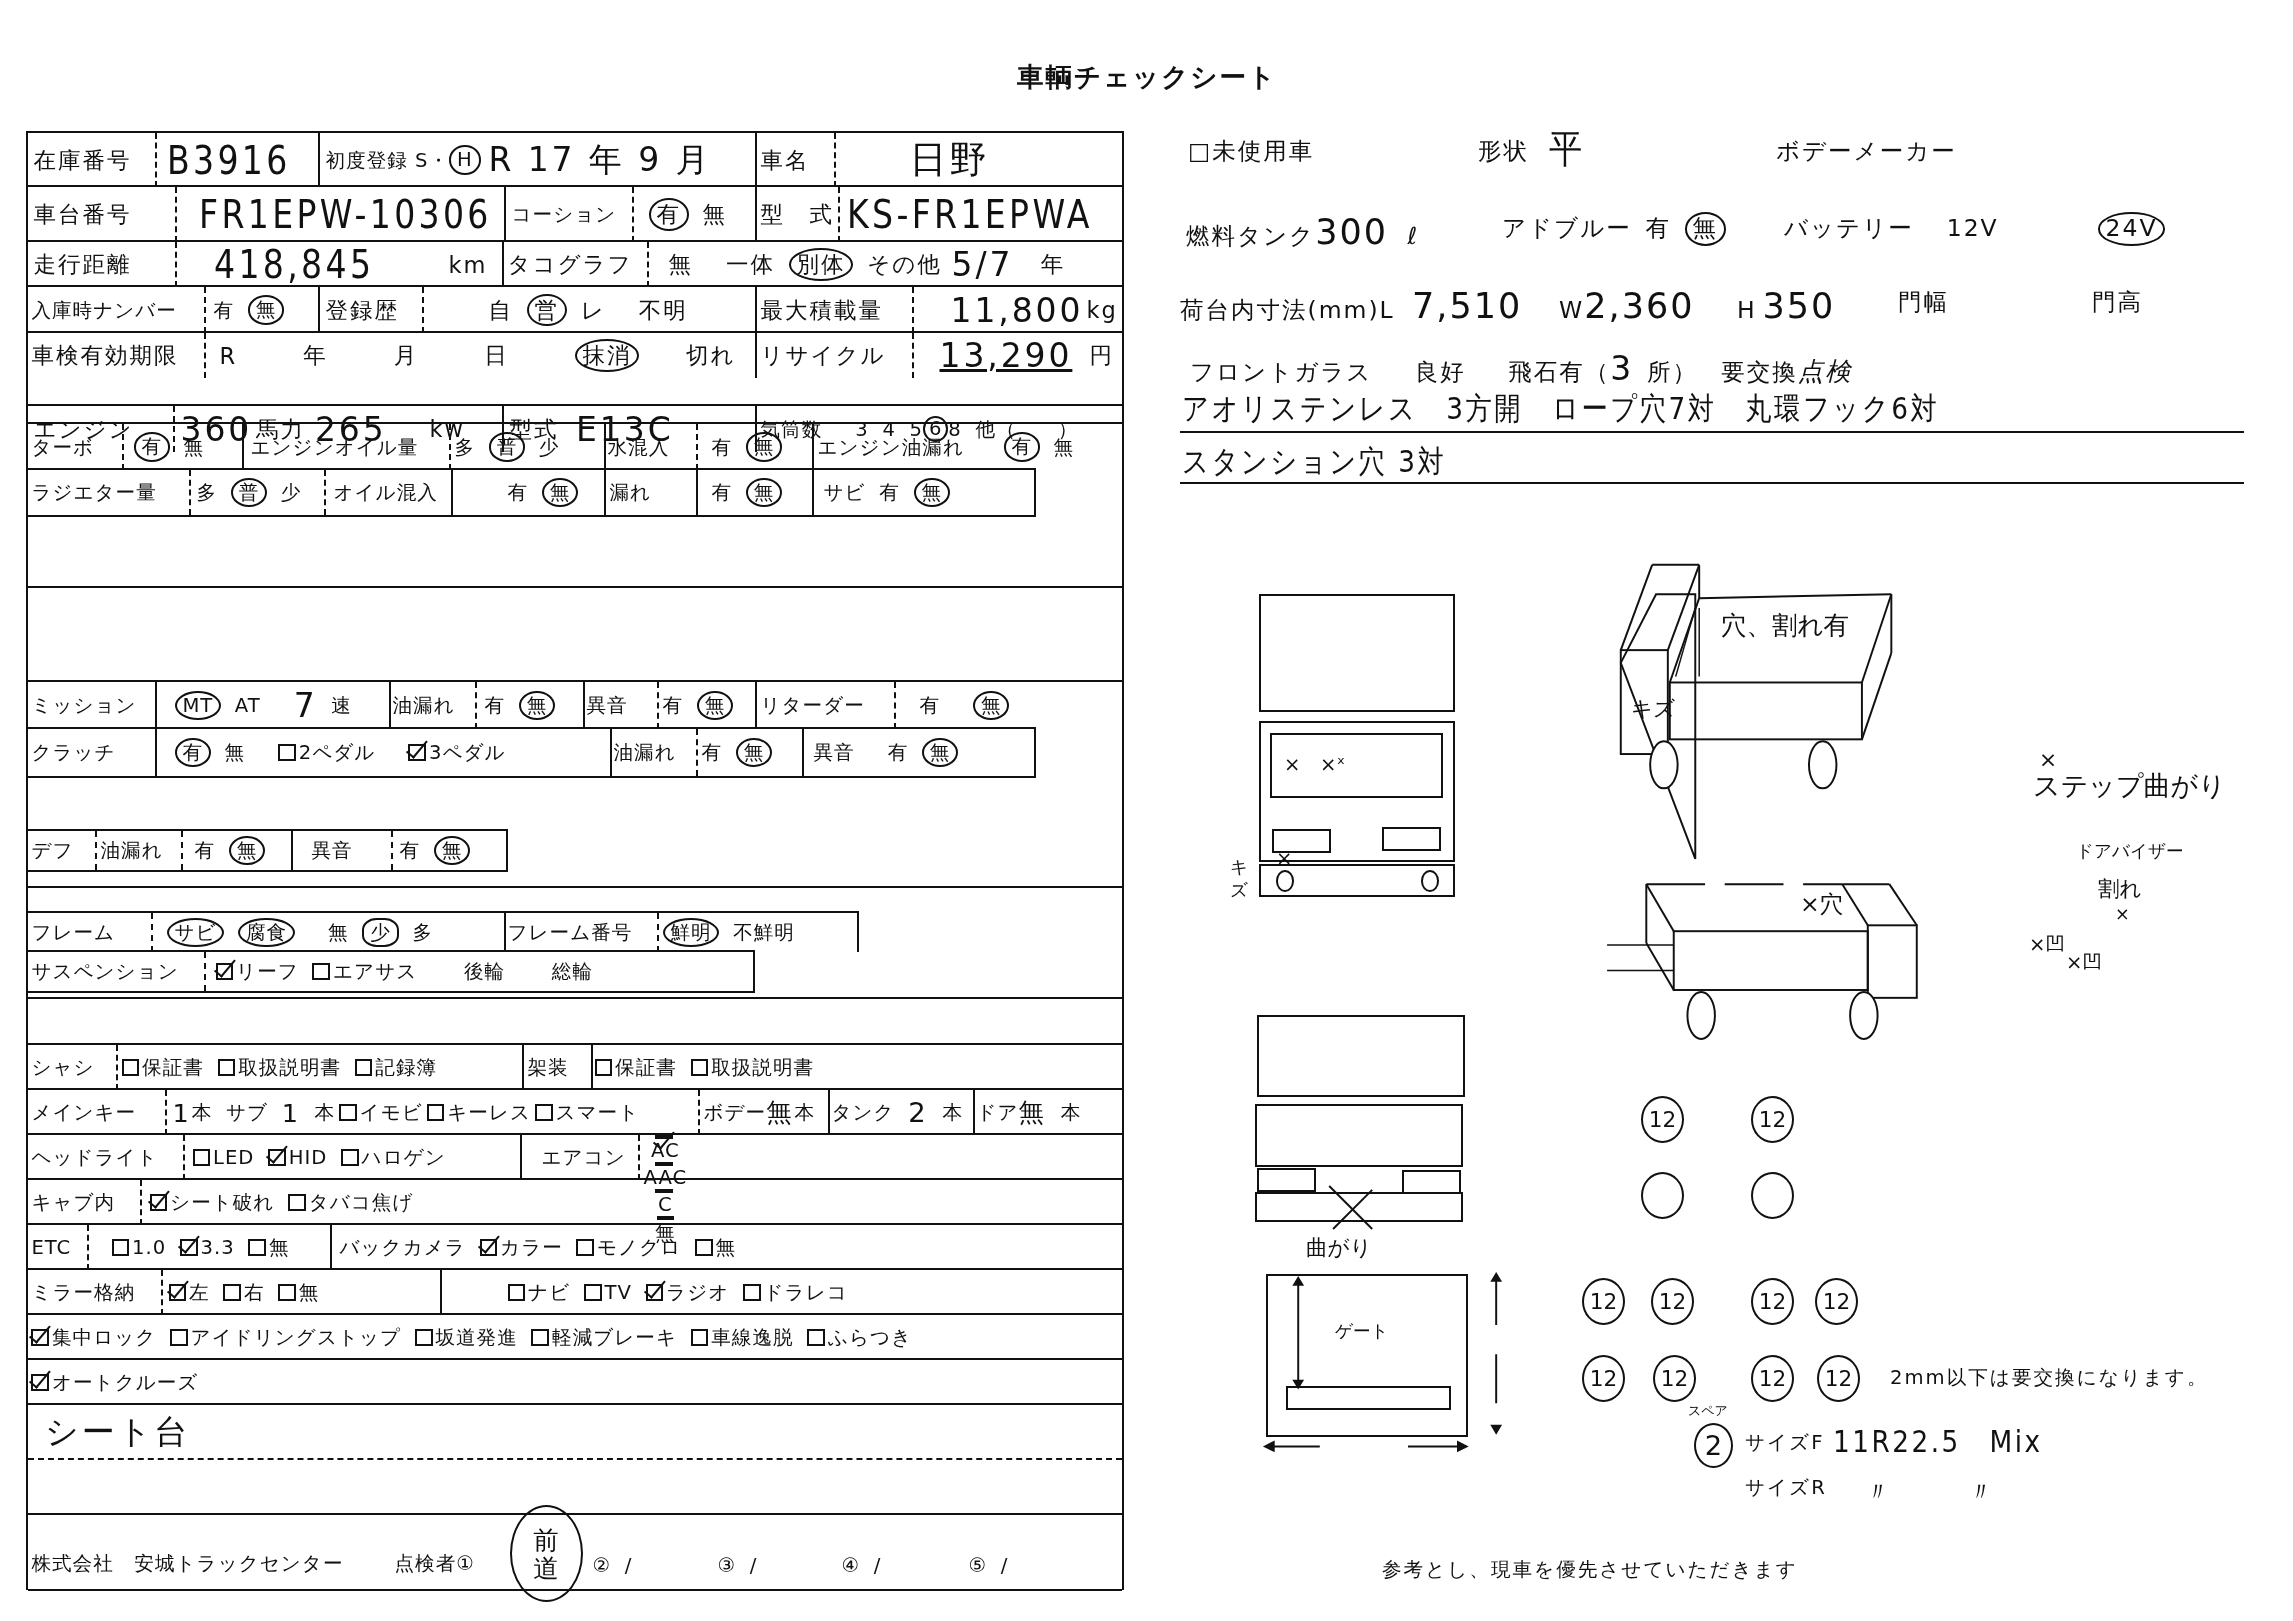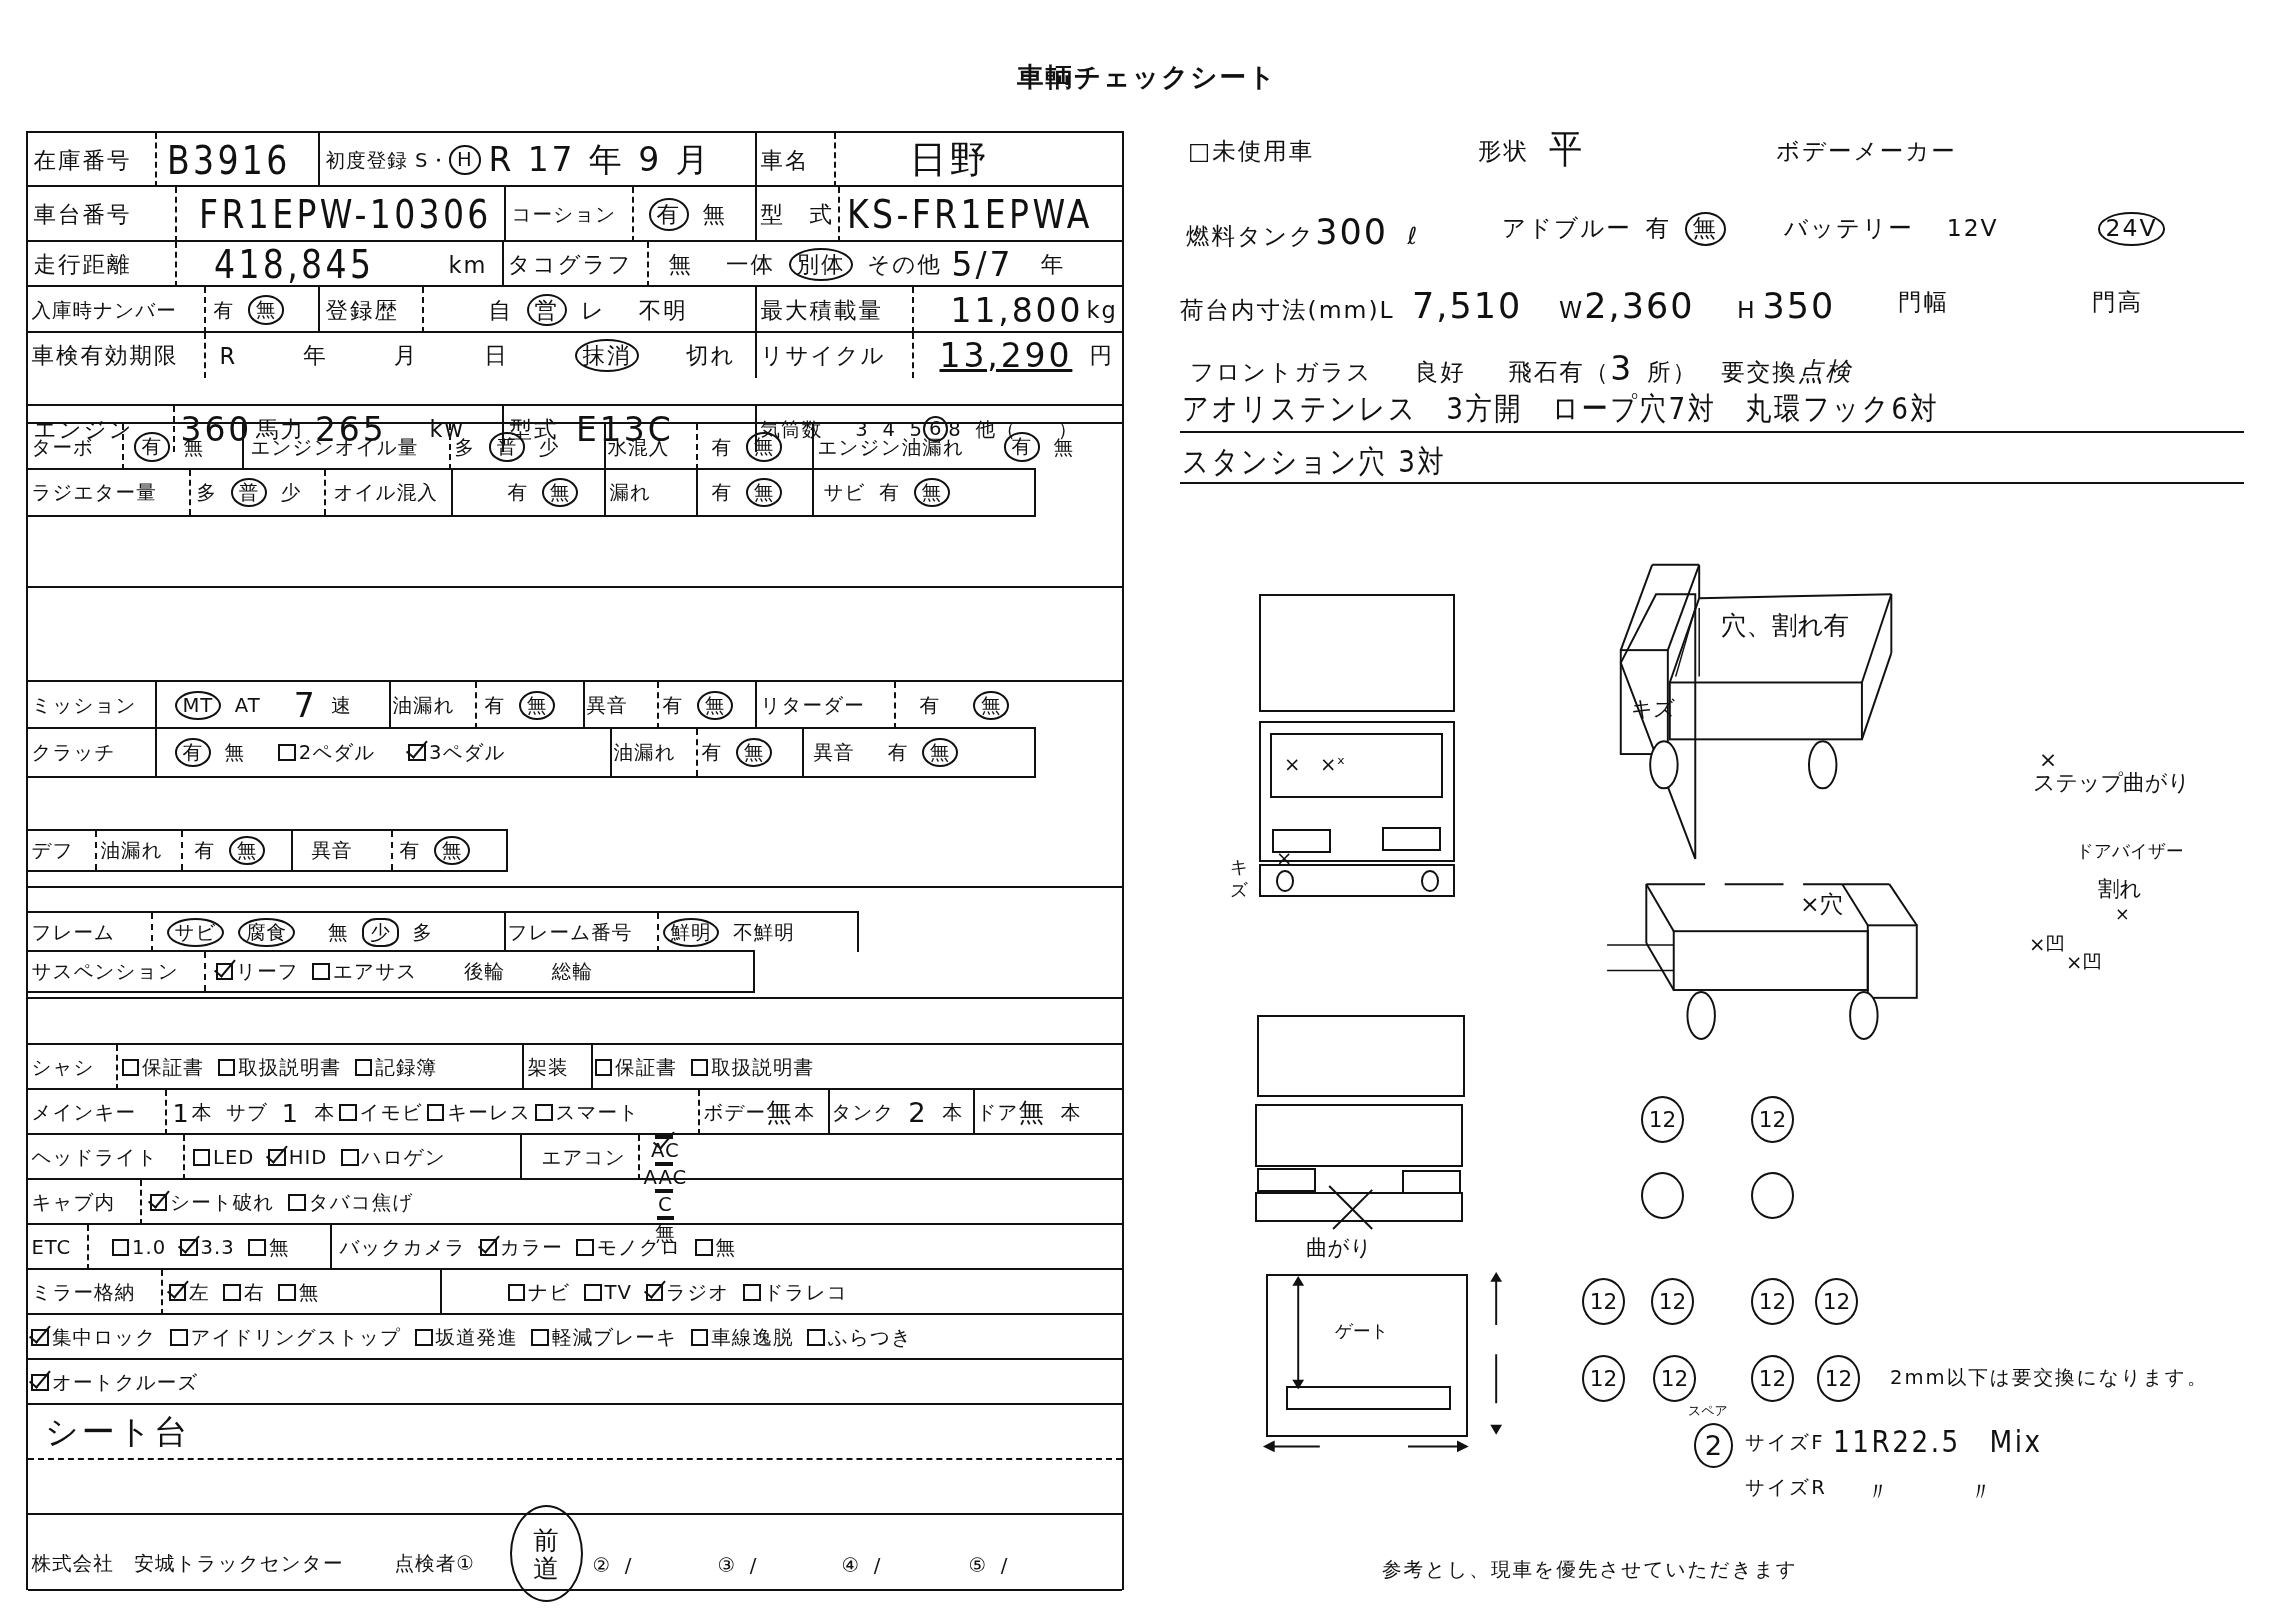--- a/index.html
+++ b/index.html
@@ -675,21 +675,21 @@
   <line x1="460" y1="194" x2="490" y2="106" stroke="#111" stroke-width="2"></line>
   <line x1="490" y1="46" x2="490" y2="106" stroke="#111" stroke-width="2"></line>
   <ellipse cx="258" cy="220" rx="14" ry="24" fill="#fff" stroke="#111" stroke-width="2"></ellipse>
   <ellipse cx="420" cy="220" rx="14" ry="24" fill="#fff" stroke="#111" stroke-width="2"></ellipse>
   <line x1="290" y1="60" x2="270" y2="130" stroke="#111" stroke-width="1.5"></line>
   <line x1="294" y1="60" x2="294" y2="130" stroke="#111" stroke-width="1.5"></line>
 </svg>
 <div class="abs" style="left:1721px;top:608px;font-size:25.5px;">穴、割れ有</div>
 <div class="abs" style="left:1631px;top:694px;font-size:21.6px;">キズ</div>
 <div class="abs" style="left:2039px;top:747px;font-size:21.6px;">×</div>
-<div class="abs" style="left:2033px;top:768px;font-size:22px;">ステップ曲がり</div>
+<div class="abs" style="left:2033px;top:768px;font-size:27px;">ステップ曲がり</div>
 
 <svg style="left:1411px;top:843px;" width="745" height="196" viewBox="0 0 760 200">
   <polygon points="240,42 268,90 656,90 656,42" fill="none" stroke="#111" stroke-width="0"></polygon>
   <line x1="240" y1="42" x2="268" y2="90" stroke="#111" stroke-width="2"></line>
   <line x1="240" y1="42" x2="240" y2="102" stroke="#111" stroke-width="2"></line>
   <line x1="240" y1="102" x2="268" y2="150" stroke="#111" stroke-width="2"></line>
   <rect x="268" y="90" width="198" height="60" fill="none" stroke="#111" stroke-width="2"></rect>
   <line x1="240" y1="42" x2="440" y2="42" stroke="#111" stroke-width="2" stroke-dasharray="60,20"></line>
   <line x1="440" y1="42" x2="466" y2="84" stroke="#111" stroke-width="2"></line>
   <rect x="466" y="84" width="50" height="74" fill="none" stroke="#111" stroke-width="2"></rect>

